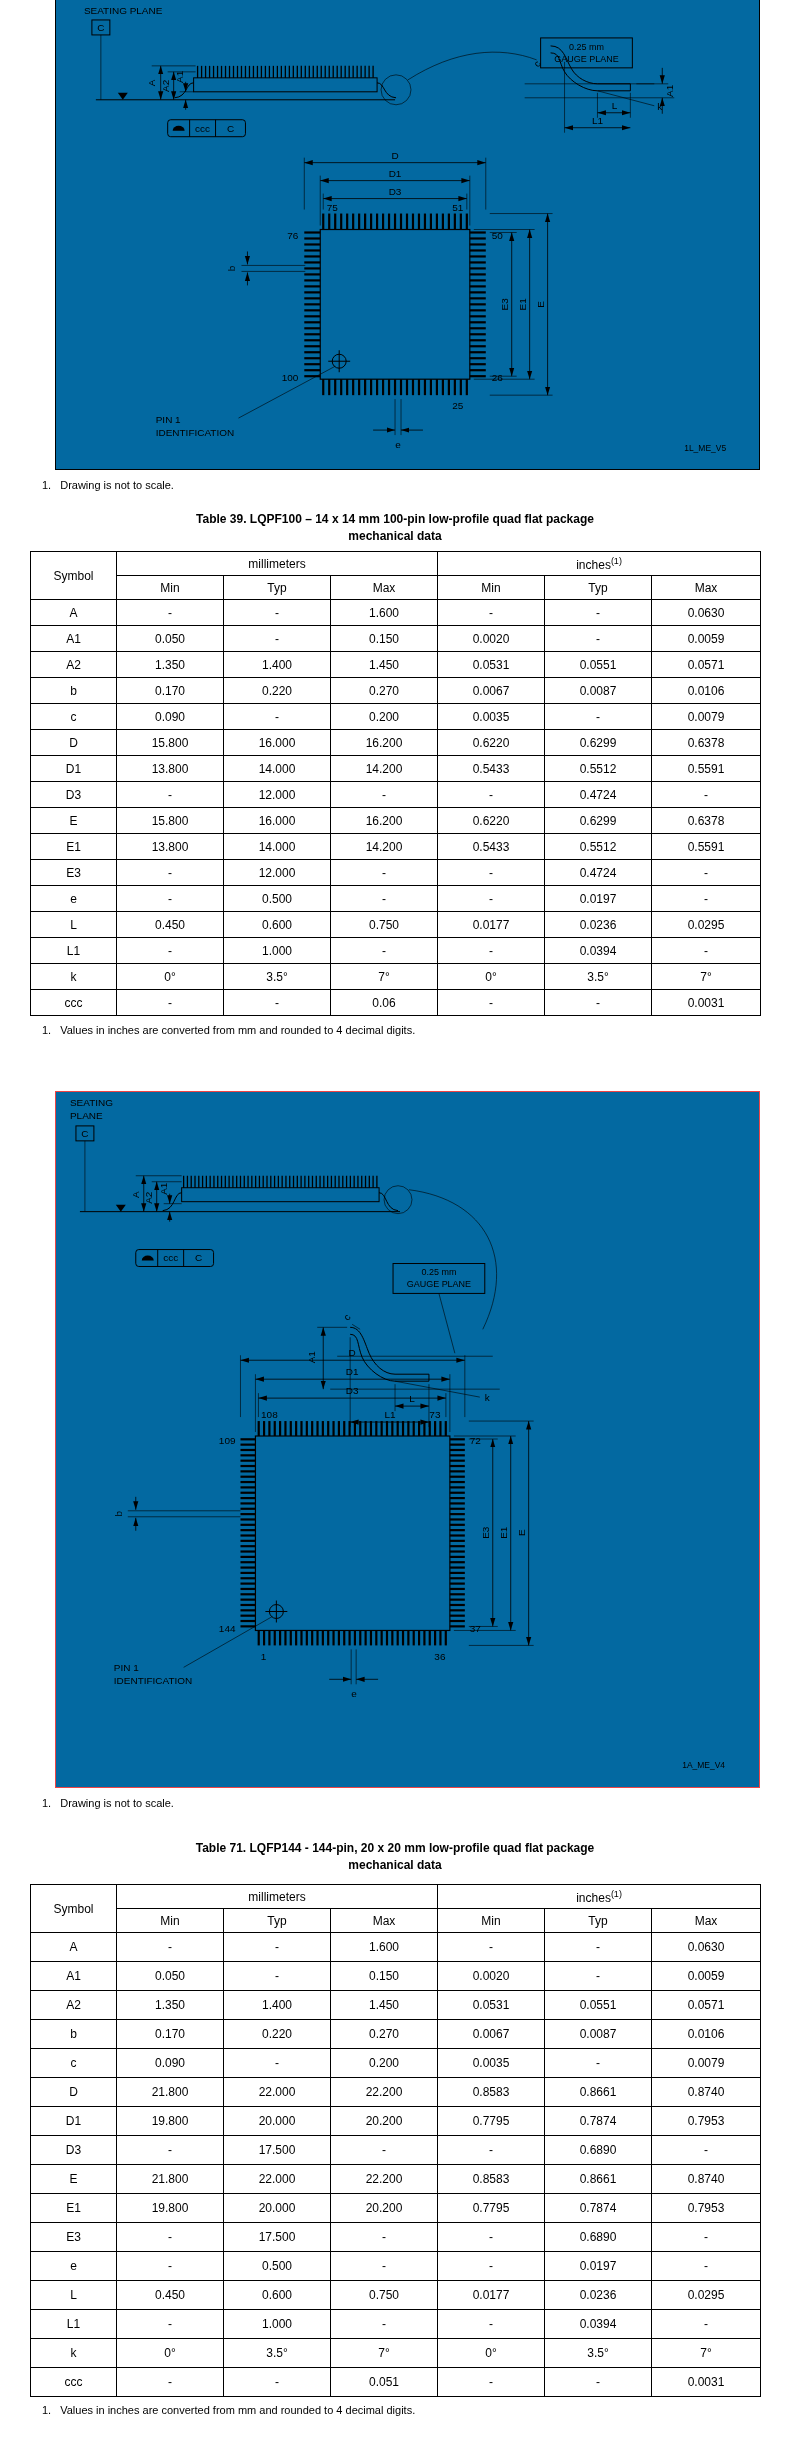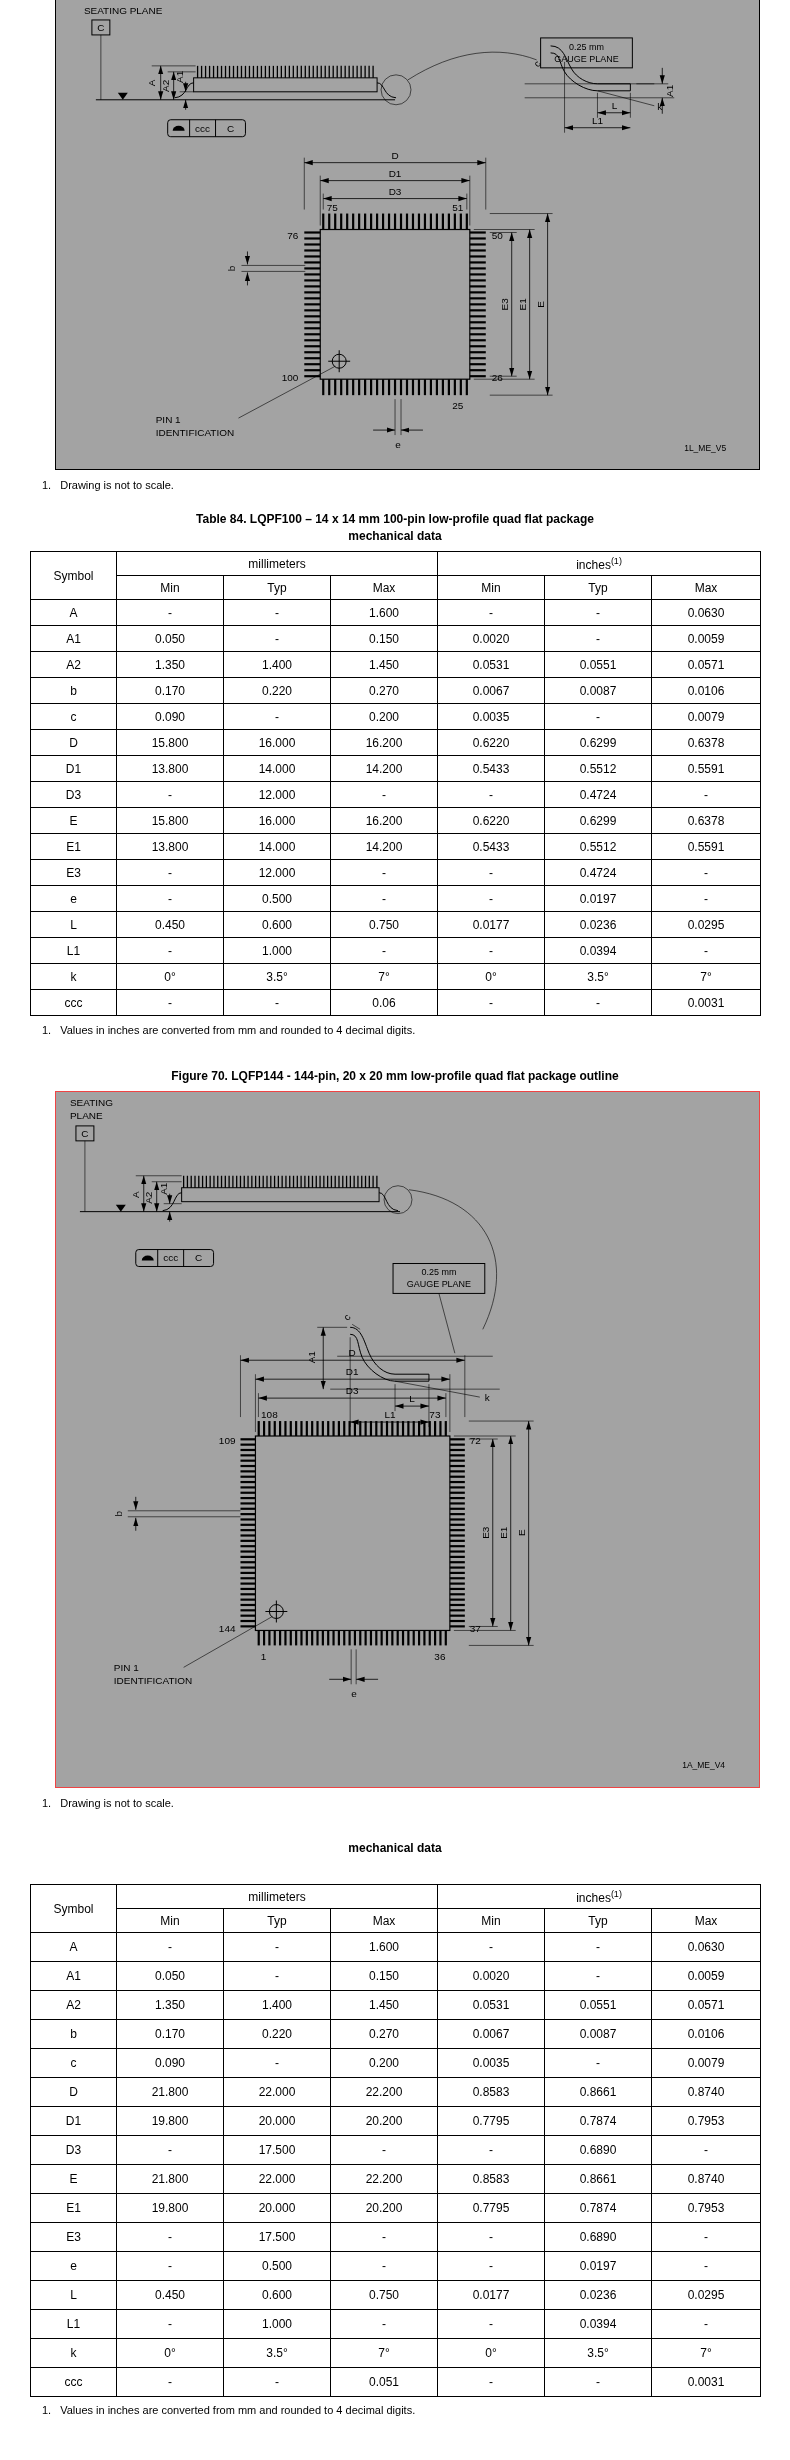--- a/index.html
+++ b/index.html
@@ -1,18 +1,18 @@
 <!DOCTYPE html>
 <html><head>
 <meta charset="utf-8">
 <style>
 *{margin:0;padding:0;box-sizing:border-box}
 body{background:#fff;font-family:"Liberation Sans",sans-serif;color:#000}
 #page{position:relative;width:790px;height:2460px;background:#fff;overflow:hidden}
-.fig-frame{position:absolute;left:55px;width:705px;background:#a3a3a3}
+.fig-frame{position:absolute;left:55px;width:705px;background:#0369a1}
 #fig100-frame{top:0;height:470px;border-left:1px solid #000;border-right:1px solid #000;border-bottom:1px solid #000}
 #fig144-frame{top:1091px;height:697px;border:1px solid #ef4444}
 .fig-frame svg{display:block;width:100%;height:100%}
 .note{position:absolute;left:42px;font-size:11px;display:flex;gap:9px}
 .tbl-title{position:absolute;left:30px;width:730px;text-align:center;font-weight:bold;font-size:12px;line-height:17px}
 .fig-title{position:absolute;left:30px;width:730px;text-align:center;font-weight:bold;font-size:12px}
 table.mech{position:absolute;left:30px;width:730px;border-collapse:collapse;table-layout:fixed;font-size:12px}
 table.mech th,table.mech td{border:1px solid #000;text-align:center;vertical-align:middle}
 table.mech td{font-weight:normal}
 table.mech th{font-weight:normal}
@@ -315,21 +315,21 @@
       <text x="630" y="452" class="tiny">1L_ME_V5</text>
     </svg>
   </div>
 
   <div class="note" style="top:479px">
     <span>1.</span>
     <span>Drawing is not to scale.</span>
   </div>
 
   <div class="tbl-title" style="top:511px">
-    <div>Table 84. LQPF100 – 14 x 14 mm 100-pin low-profile quad flat package</div>
+    <div>Table 39. LQPF100 – 14 x 14 mm 100-pin low-profile quad flat package</div>
     <div>mechanical data</div>
   </div>
 
   <table class="mech" id="table72">
     <colgroup>
       <col style="width:86px">
         <col style="width:107px">
         <col style="width:107px">
         <col style="width:107px">
       <col style="width:107px">
@@ -497,21 +497,20 @@
           <td>0.0031</td>
         </tr>
       </tbody>
   </table>
 
   <div class="note" style="top:1024px">
     <span>1.</span>
     <span>Values in inches are converted from mm and rounded to 4 decimal digits.</span>
   </div>
 
-  <div class="fig-title" style="top:1069px">Figure 70. LQFP144 - 144-pin, 20 x 20 mm low-profile quad flat package outline</div>
 
   <div id="fig144-frame" class="fig-frame">
     <svg viewBox="0 0 705 697" preserveAspectRatio="none">
       <g>
         <text x="14" y="14">SEATING</text>
         <text x="14" y="27">PLANE</text>
         <rect x="20" y="34" width="18" height="15" class="box"></rect>
         <text x="29" y="45.5" text-anchor="middle">C</text>
         <line x1="29" y1="49" x2="29" y2="120" class="ext"></line>
         <line x1="24" y1="120" x2="345" y2="120" class="ln"></line>
@@ -828,20 +827,21 @@
       <text x="628" y="678" class="tiny">1A_ME_V4</text>
     </svg>
   </div>
 
   <div class="note" style="top:1797px">
     <span>1.</span>
     <span>Drawing is not to scale.</span>
   </div>
 
   <div class="tbl-title" style="top:1840px">
+    <div>Table 71. LQFP144 - 144-pin, 20 x 20 mm low-profile quad flat package</div>
     <div>mechanical data</div>
   </div>
 
   <table class="mech" id="table71">
     <colgroup>
       <col style="width:86px">
         <col style="width:107px">
         <col style="width:107px">
         <col style="width:107px">
       <col style="width:107px">

